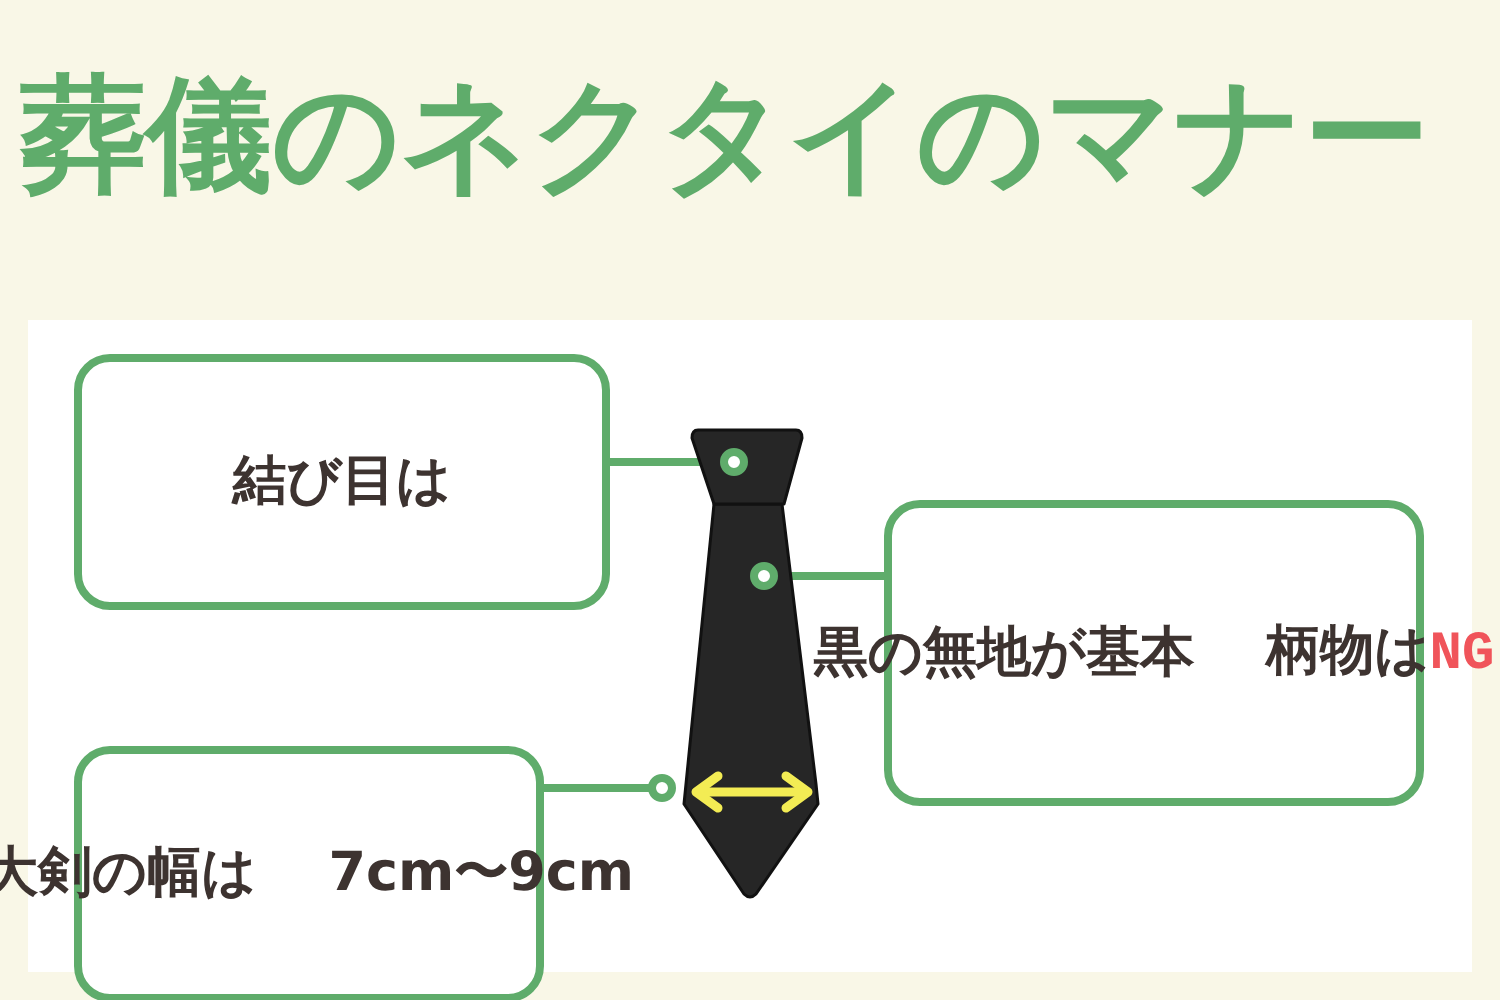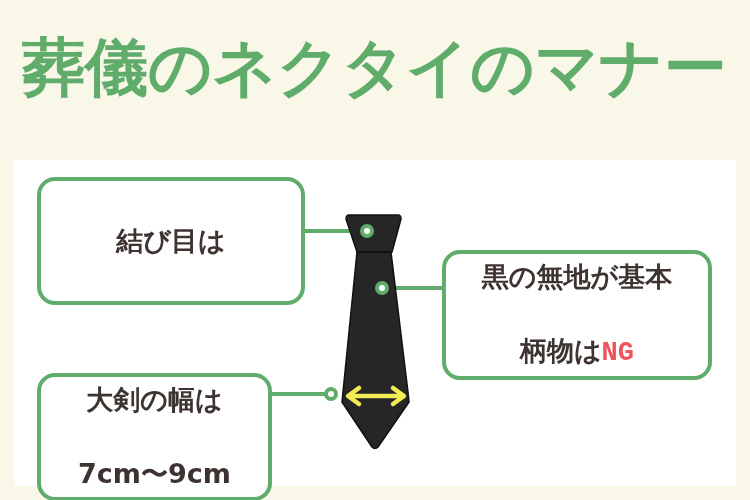--- a/index.html
+++ b/index.html
@@ -3,39 +3,39 @@
 <meta charset="utf-8">
 <style>
   html, body { margin: 0; padding: 0; }
   body {
     width: 750px; height: 500px; overflow: hidden;
     background: #f9f7e7;
     position: relative;
     font-family: "DejaVu Sans", "Liberation Sans", sans-serif;
   }
   .title {
-    position: absolute; left: 22px; top: 36px;
+    position: absolute; left: 10px; top: 36px;
     font-size: 63px; font-weight: bold; color: #5fac6b;
     letter-spacing: 0px; white-space: nowrap; line-height: 1;
   }
   .panel {
     position: absolute; left: 14px; top: 160px; width: 722px; height: 326px;
     background: #ffffff;
   }
   .diagram { position: absolute; left: 0; top: 0; width: 750px; height: 500px; }
   .callout {
     position: absolute; box-sizing: border-box;
     border: 4px solid #5fac6b; border-radius: 18px; background: #ffffff;
-    display: flex; flex-direction: column; align-items: center; justify-content: center;
+    display: flex; align-items: center; justify-content: center;
     color: #3d3330; font-weight: bold; font-size: 27px; line-height: 38px;
     white-space: nowrap;
     gap: 36px;
   }
   .c-knot { left: 37px; top: 177px; width: 268px; height: 128px; }
-  .c-color { left: 442px; top: 250px; width: 270px; height: 130px; }
+  .c-color { left: 442px; top: 250px; width: 270px; height: 153px; }
   .c-width { left: 37px; top: 338px; width: 235px; height: 128px; margin-top: 35px; }
   .ng { color: #f0545a; font-family: Liberation Mono, monospace; }
 </style>
 </head>
 <body>
 
 <div class="title">葬儀のネクタイのマナー</div>
 
 <div class="panel"></div>
 

